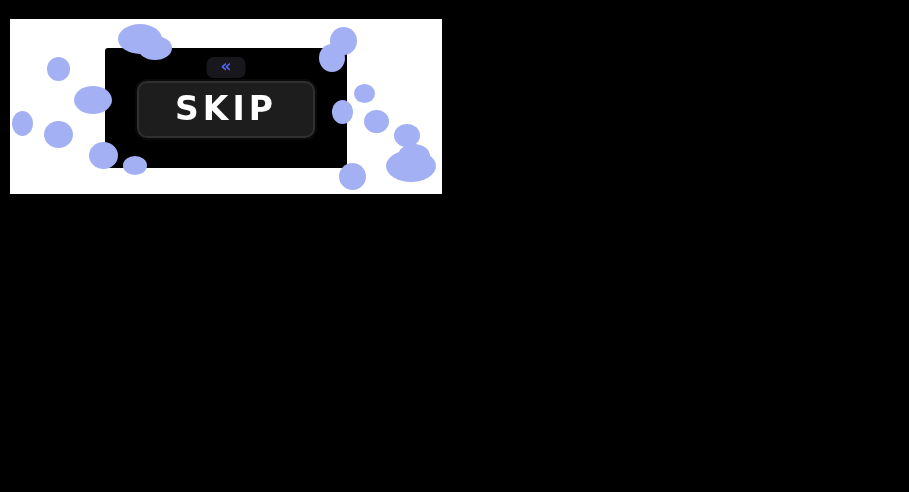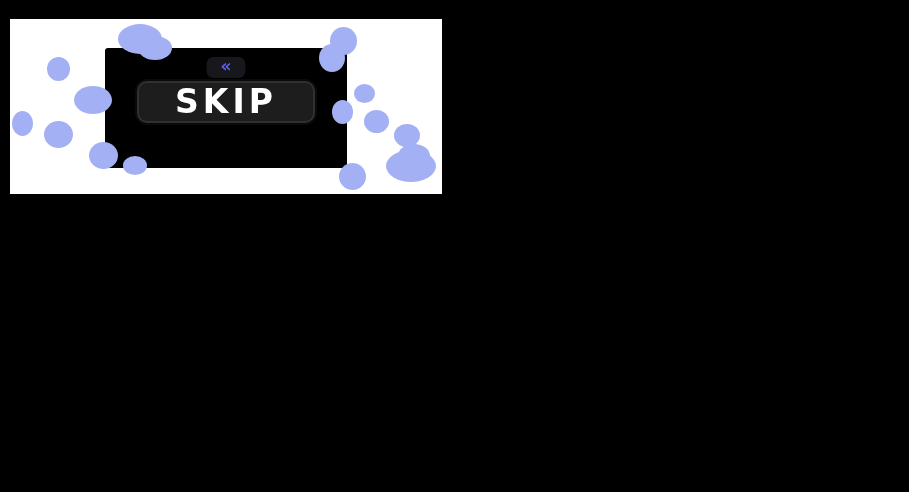--- a/index.html
+++ b/index.html
@@ -48,21 +48,21 @@
     font-size: 17px;
     font-weight: bold;
     display: inline-block;
   }
   #skip-button {
     position: absolute;
     left: 50%;
     top: 33px;
     transform: translateX(-50%);
     width: 178px;
-    height: 42px;
+    height: 57px;
     background: #1d1d1d;
     border: 2px solid #303030;
     border-radius: 10px;
     box-sizing: border-box;
     display: flex;
     align-items: center;
     justify-content: center;
     cursor: pointer;
     box-shadow: 0 0 0 2px #0a0a0a;
   }

